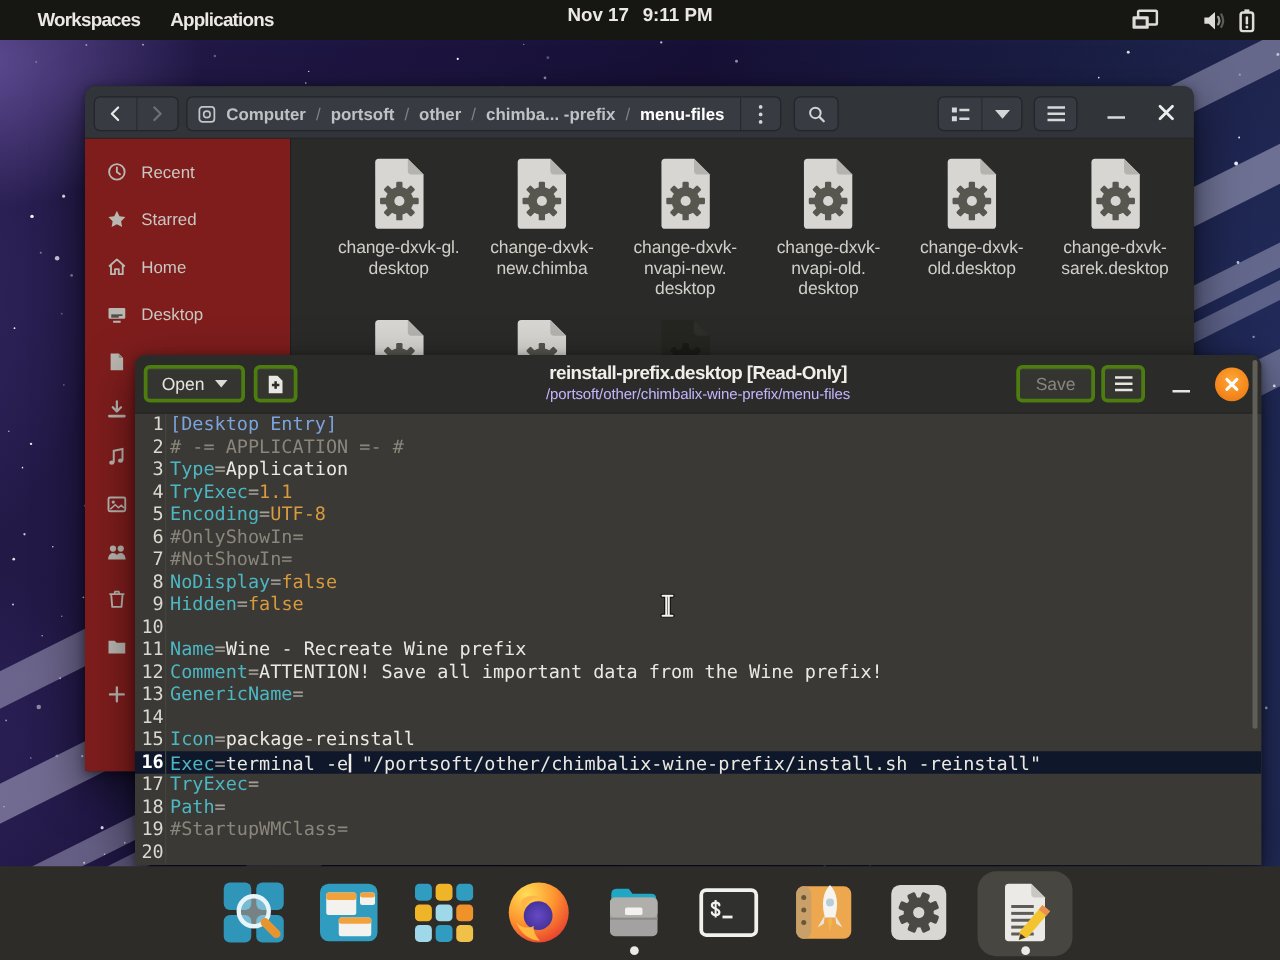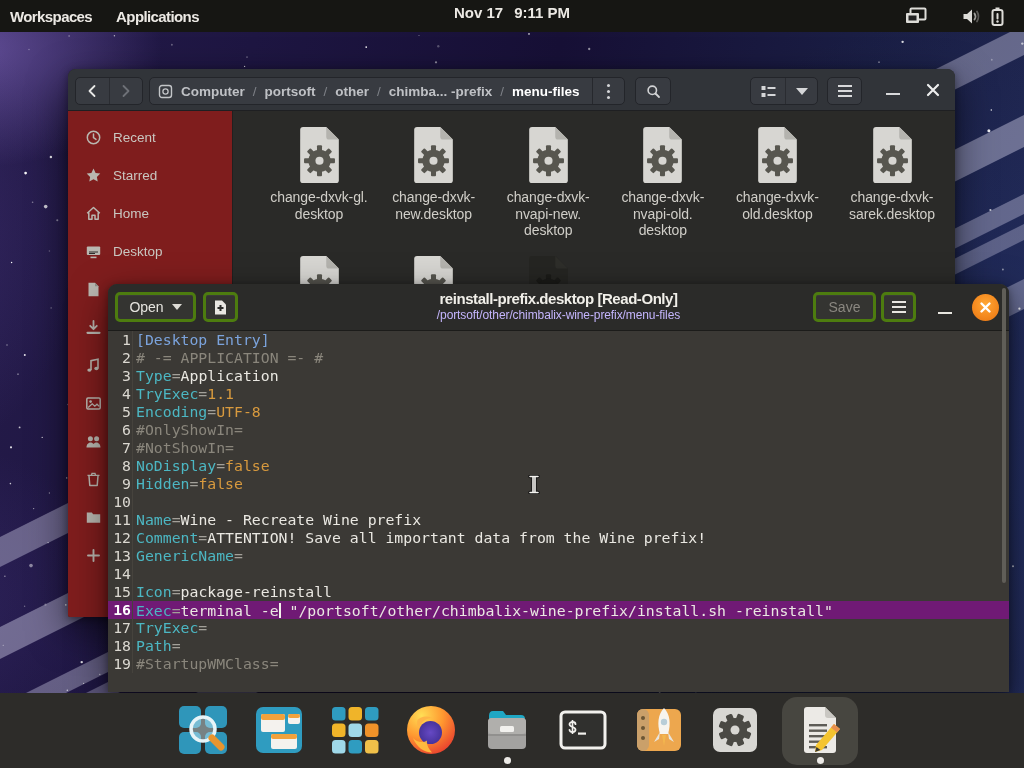--- a/index.html
+++ b/index.html
@@ -15,21 +15,21 @@
       radial-gradient(260px 220px at -70px 600px,  rgba(92,72,170,.20), transparent 72%),
       radial-gradient(900px 620px at 1150px 430px, rgba(40,60,128,.36), transparent 72%),
       linear-gradient(102deg, #251b4a 0%, #1e1642 22%, #171036 48%, #1a1e44 74%, #212953 100%);
   }
   .stars { position:absolute; inset:0; }
 
   
   .topbar { position:absolute; left:0; top:0; width:1024px; height:32px; background:#161613;
     display:flex; align-items:center; color:#ece9e4; font-weight:bold; font-size:15px; }
   .topbar .menu { padding:0 12px; height:32px; display:flex; align-items:center; letter-spacing:-0.6px; }
-  .topbar .menu:first-child { padding-left:10px; }
+  .topbar .menu:first-child { padding-left:30px; }
   .clock { position:absolute; left:0; right:0; top:0; height:24px; display:flex; align-items:center; justify-content:center; gap:11px; pointer-events:none; }
   .tray { position:absolute; right:0; top:0; height:32px; }
   .tray .ticon { position:absolute; top:0; height:32px; display:flex; align-items:center; justify-content:center; }
 
   
   .window { position:absolute; box-shadow:0 14px 38px rgba(0,0,0,.55), 0 2px 8px rgba(0,0,0,.4); }
 
   
   .fm { left:68px; top:69px; width:887px; height:548px; border-radius:8px 8px 2px 2px; background:#2a2a28; }
   .fm-header { position:absolute; left:0; top:0; right:0; height:42px; background:#313439;
@@ -83,21 +83,21 @@
   .hambtn-ed { left:773px; width:35px; }
   .editor .winmin { left:830px; top:28px; background:#e8e6e0; }
   .ed-close { position:absolute; left:864px; top:10px; width:27px; height:27px; border-radius:50%;
     background:radial-gradient(circle at 50% 38%, #ffa735 0%, #f58a1f 55%, #e47312 100%);
     display:flex; align-items:center; justify-content:center; }
   .ed-close svg { display:block; }
 
   .ed-text { position:absolute; left:0; top:47px; right:0; bottom:0; background:#3b3935;
     font-family:"DejaVu Sans Mono", monospace; font-size:14.8px; overflow:hidden; }
   .line { height:18px; display:flex; white-space:pre; line-height:18px; }
-  .line.cur { background:#701a75; }
+  .line.cur { background:#0f172a; }
   .ln { width:23px; text-align:right; color:#dbd8d1; flex:none; }
   .line.cur .ln { color:#ffffff; font-weight:bold; }
   .gsep { width:2px; border-right:1px solid #46433d; margin-right:3px; flex:none; height:18px; }
   .seg.sec { color:#7ba3dc; }
   .seg.key { color:#4cb7c3;margin-top:42px; }
   .seg.eq  { color:#a3a099; }
   .seg.txt { color:#eae8e2; }
   .seg.num { color:#d89a3e; }
   .seg.com { color:#8a867c; }
   .caret { display:inline-block; width:0; border-left:2px solid #f2f0ea; height:15px; transform:translateY(2px); }
@@ -683,21 +683,21 @@
               <rect x="-2.6" y="-16" width="5.2" height="7" rx="1" fill="#57564f" transform="rotate(180)"></rect>
               <rect x="-2.6" y="-16" width="5.2" height="7" rx="1" fill="#57564f" transform="rotate(225)"></rect>
               <rect x="-2.6" y="-16" width="5.2" height="7" rx="1" fill="#57564f" transform="rotate(270)"></rect>
               <rect x="-2.6" y="-16" width="5.2" height="7" rx="1" fill="#57564f" transform="rotate(315)"></rect>
               <circle r="11.5" fill="#57564f"></circle>
               <circle r="4.2" fill="#d7d6d2"></circle>
             </g>
           </svg>
           <div class="flabel">
             <div>change-dxvk-</div>
-            <div>new.desktop</div>
+            <div>new.chimba</div>
           </div>
         </div>
         <div class="fcell" style="left: 257.2px; top: 15px;">
           <svg width="47" height="58" viewBox="0 0 48 60" class="pageicon">
             <path d="M4 4 Q4 1 7 1 H31 L44 14 V56 Q44 59 41 59 H7 Q4 59 4 56 Z" fill="#d7d6d2"></path>
             <path d="M31 1 L44 14 H34 Q31 14 31 11 Z" fill="#b4b3ae"></path>
             <g transform="translate(24,36)">
               <rect x="-2.6" y="-16" width="5.2" height="7" rx="1" fill="#57564f" transform="rotate(0)"></rect>
               <rect x="-2.6" y="-16" width="5.2" height="7" rx="1" fill="#57564f" transform="rotate(45)"></rect>
               <rect x="-2.6" y="-16" width="5.2" height="7" rx="1" fill="#57564f" transform="rotate(90)"></rect>
@@ -886,20 +886,21 @@
         <div class="line"><span class="ln">10</span><span class="gsep"></span><span class="code"></span></div>
         <div class="line"><span class="ln">11</span><span class="gsep"></span><span class="code"><span class="seg key">Name</span><span class="seg eq">=</span><span class="seg txt">Wine - Recreate Wine prefix</span></span></div>
         <div class="line"><span class="ln">12</span><span class="gsep"></span><span class="code"><span class="seg key">Comment</span><span class="seg eq">=</span><span class="seg txt">ATTENTION! Save all important data from the Wine prefix!</span></span></div>
         <div class="line"><span class="ln">13</span><span class="gsep"></span><span class="code"><span class="seg key">GenericName</span><span class="seg eq">=</span></span></div>
         <div class="line"><span class="ln">14</span><span class="gsep"></span><span class="code"></span></div>
         <div class="line"><span class="ln">15</span><span class="gsep"></span><span class="code"><span class="seg key">Icon</span><span class="seg eq">=</span><span class="seg txt">package-reinstall</span></span></div>
         <div class="line cur"><span class="ln">16</span><span class="gsep"></span><span class="code"><span class="seg key">Exec</span><span class="seg eq">=</span><span class="seg txt">terminal -e</span><span class="caret"></span><span class="seg txt"> "/portsoft/other/chimbalix-wine-prefix/install.sh -reinstall"</span></span></div>
         <div class="line"><span class="ln">17</span><span class="gsep"></span><span class="code"><span class="seg key">TryExec</span><span class="seg eq">=</span></span></div>
         <div class="line"><span class="ln">18</span><span class="gsep"></span><span class="code"><span class="seg key">Path</span><span class="seg eq">=</span></span></div>
         <div class="line"><span class="ln">19</span><span class="gsep"></span><span class="code"><span class="seg com">#StartupWMClass=</span></span></div>
+        <div class="line"><span class="ln">20</span><span class="gsep"></span><span class="code"></span></div>
       </div>
     <div class="ed-scrollbar"></div>
   </div>
 
   <svg class="ibeam" width="12" height="19" viewBox="0 0 12 19">
     <path d="M2 1.5 H5 M7 1.5 H10 M5 1.5 H7 V17.5 H5 V1.5 M2 17.5 H5 M7 17.5 H10" stroke="#111" stroke-width="3.4" stroke-linecap="round" fill="none"></path>
     <path d="M2 1.5 H5 M7 1.5 H10 M5 1.5 H7 V17.5 H5 V1.5 M2 17.5 H5 M7 17.5 H10" stroke="#f4f3ef" stroke-width="1.6" stroke-linecap="round" fill="none"></path>
   </svg>
 
   <div class="dock" id="dock">

